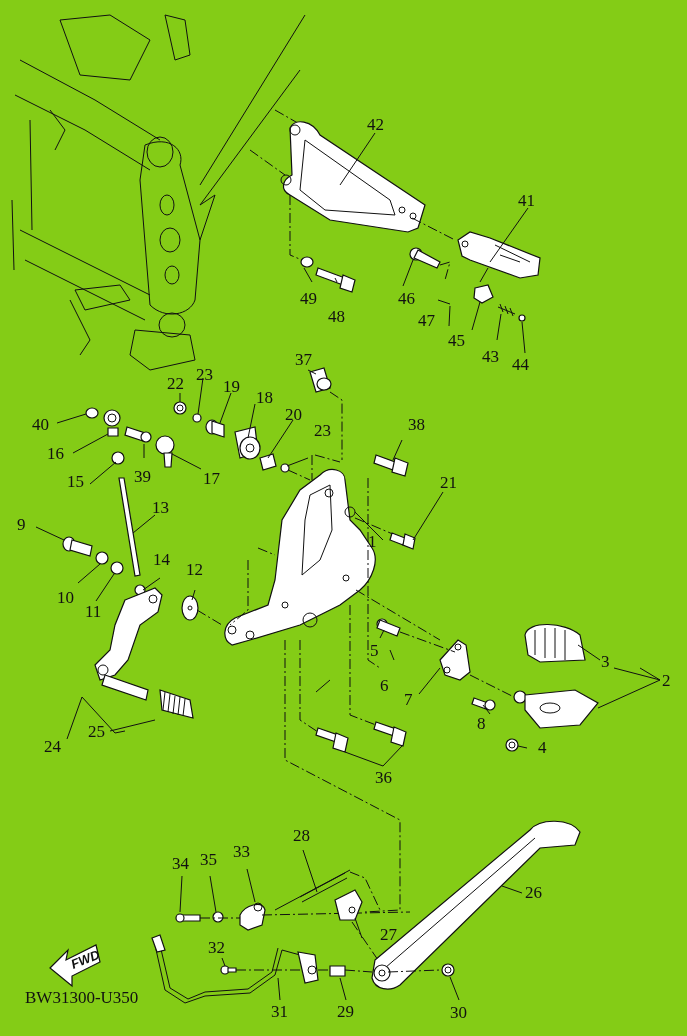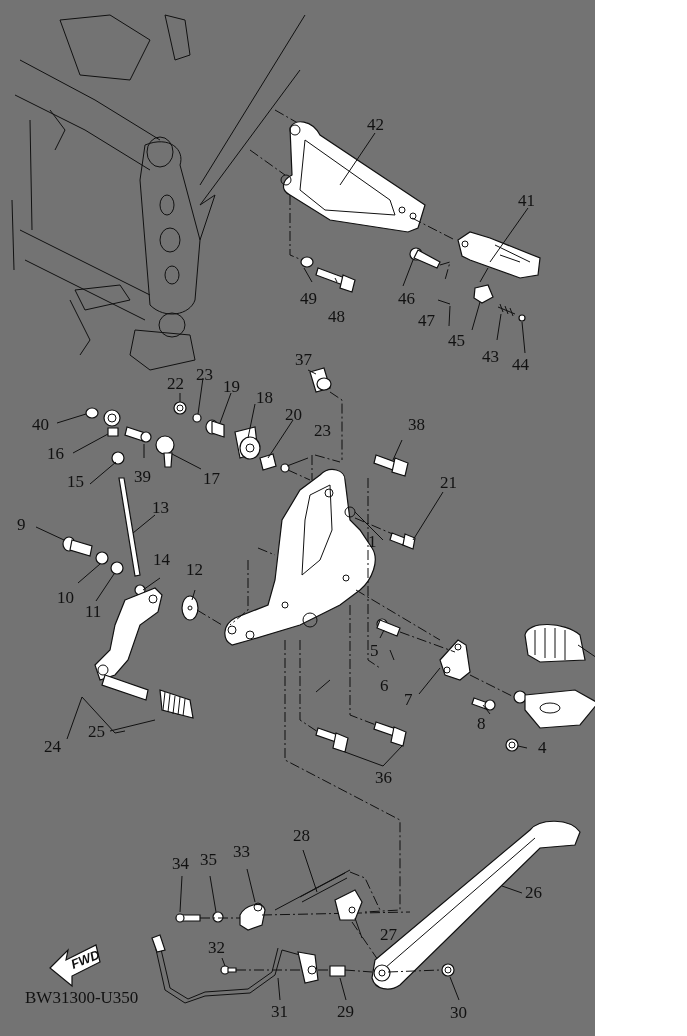--- a/index.html
+++ b/index.html
@@ -1,16 +1,16 @@
 <!DOCTYPE html>
 <html><head>
 <meta charset="utf-8">
 <style>
   html, body { margin:0; padding:0; background:#ffffff; }
-  #stage { position:relative; width:595px; height:1036px; overflow:hidden; background:#737373; }
+  #stage { position:relative; width:687px; height:1036px; overflow:hidden; background:#84cc16; }
   svg { position:absolute; left:0; top:0; }
   .part { fill:#fff; stroke:#111; stroke-width:1.2; }
   .thin { fill:none; stroke:#111; stroke-width:1; }
   .dash { fill:none; stroke:#111; stroke-width:1; stroke-dasharray:10 3 2 3; }
   .leader { fill:none; stroke:#111; stroke-width:1; }
   .label { font-family:"Liberation Serif", serif; font-size:17px; fill:#111; }
   .code { font-family:"Liberation Serif", serif; font-size:17px; fill:#111; }
   .fwd { font-family:"Liberation Sans", sans-serif; font-size:13px; font-weight:bold; fill:#111; font-style:italic; }
 </style>
 </head>

